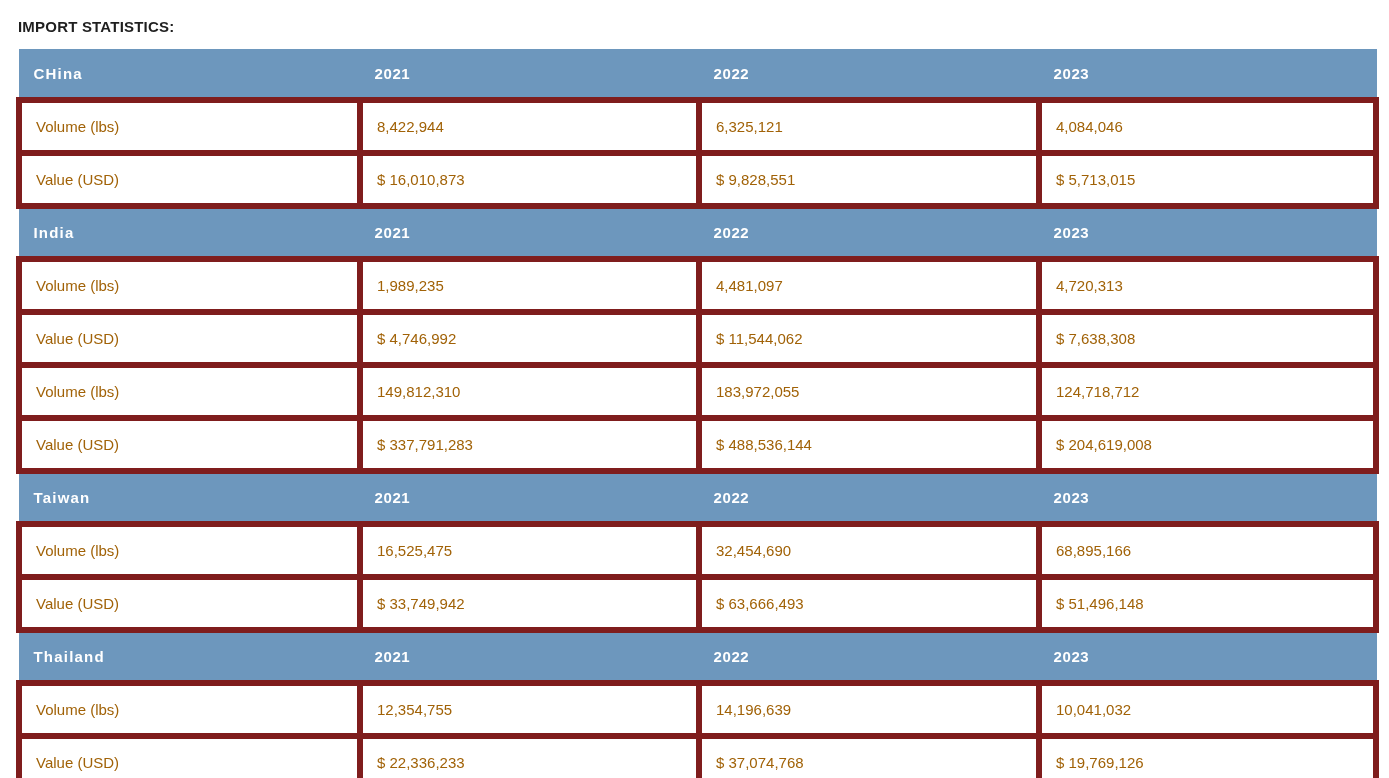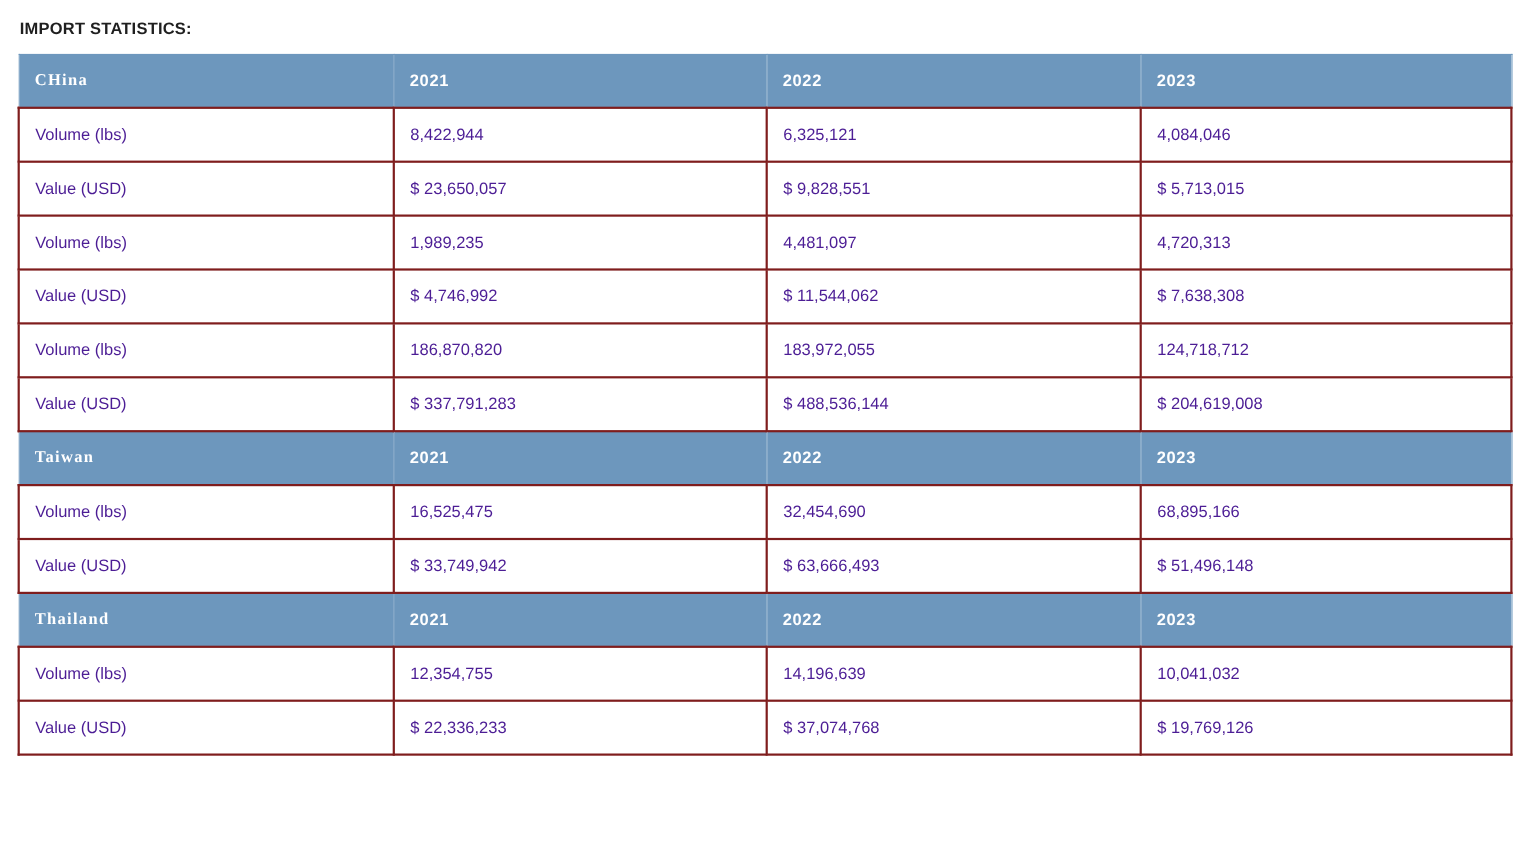--- a/index.html
+++ b/index.html
@@ -24,40 +24,39 @@
     color: #1f1f1f;
     letter-spacing: 0.2px;
     margin: 0 0 14px 2px;
   }
   table.stats {
     border-collapse: collapse;
     width: 1357px;
     table-layout: fixed;
   }
   table.stats td {
-    border: 2px solid #7f1d1d;
+    border: 6px solid #7f1d1d;
     height: 47px;
     padding: 0 14px;
     font-size: 15px;
     vertical-align: middle;
-    color: #4c1d95;
+    color: #a16207;
     overflow: hidden;
     white-space: nowrap;
   }
   tr.group-row td {
     background: #6d97bd;
     color: #ffffff;
     font-weight: bold;
     font-size: 15px;
     border: 1px solid #6d97bd;
     letter-spacing: 0.6px;
   }
   tr.group-row td.country {
     letter-spacing: 1.2px;
-    font-family: Liberation Serif, serif;
   }
   tr.data-row td {
     background: #ffffff;
   }
   col.c0 { width: 341px; }
   col.c1 { width: 339px; }
   col.c2 { width: 340px; }
   col.c3 { width: 337px; }
 </style>
 </head>
@@ -83,41 +82,47 @@
         <td>2023</td>
       </tr>
       <tr class="data-row">
         <td>Volume (lbs)</td>
         <td>8,422,944</td>
         <td>6,325,121</td>
         <td>4,084,046</td>
       </tr>
       <tr class="data-row">
         <td>Value (USD)</td>
-        <td>$ 23,650,057</td>
+        <td>$ 16,010,873</td>
         <td>$ 9,828,551</td>
         <td>$ 5,713,015</td>
       </tr>
 
+      <tr class="group-row">
+        <td class="country">India</td>
+        <td>2021</td>
+        <td>2022</td>
+        <td>2023</td>
+      </tr>
       <tr class="data-row">
         <td>Volume (lbs)</td>
         <td>1,989,235</td>
         <td>4,481,097</td>
         <td>4,720,313</td>
       </tr>
       <tr class="data-row">
         <td>Value (USD)</td>
         <td>$ 4,746,992</td>
         <td>$ 11,544,062</td>
         <td>$ 7,638,308</td>
       </tr>
 
       <tr class="data-row">
         <td>Volume (lbs)</td>
-        <td>186,870,820</td>
+        <td>149,812,310</td>
         <td>183,972,055</td>
         <td>124,718,712</td>
       </tr>
       <tr class="data-row">
         <td>Value (USD)</td>
         <td>$ 337,791,283</td>
         <td>$ 488,536,144</td>
         <td>$ 204,619,008</td>
       </tr>
 

